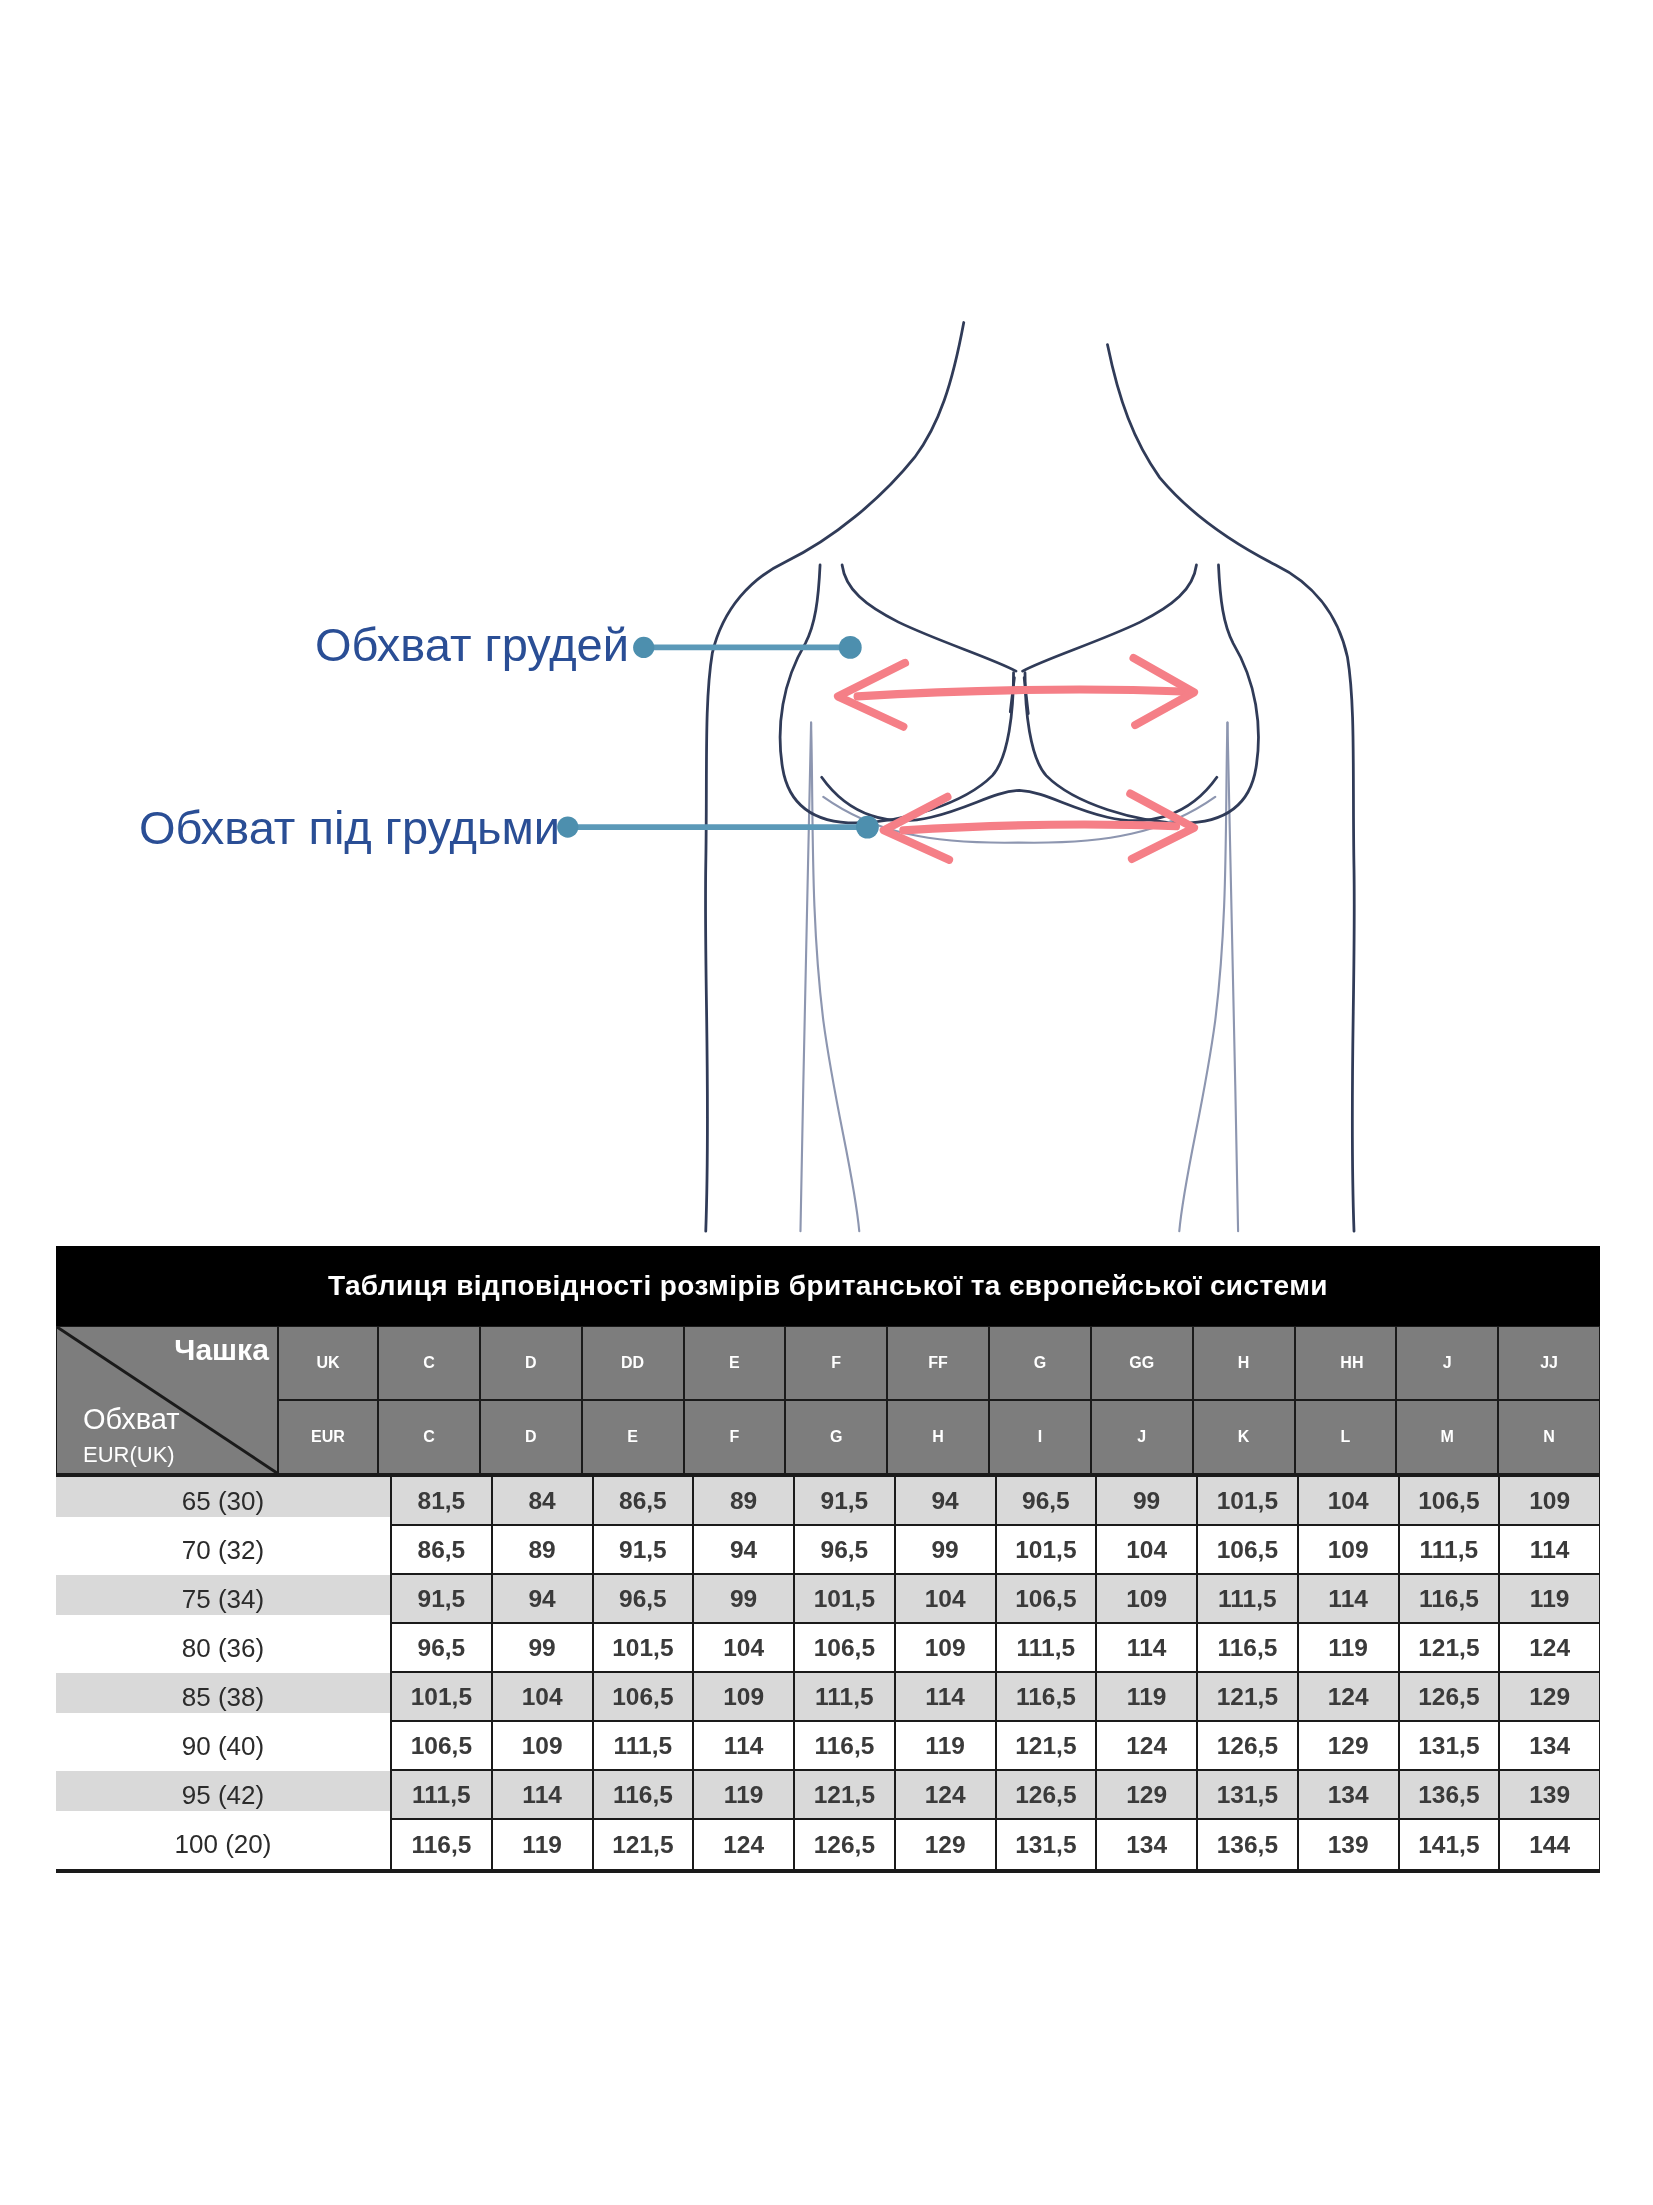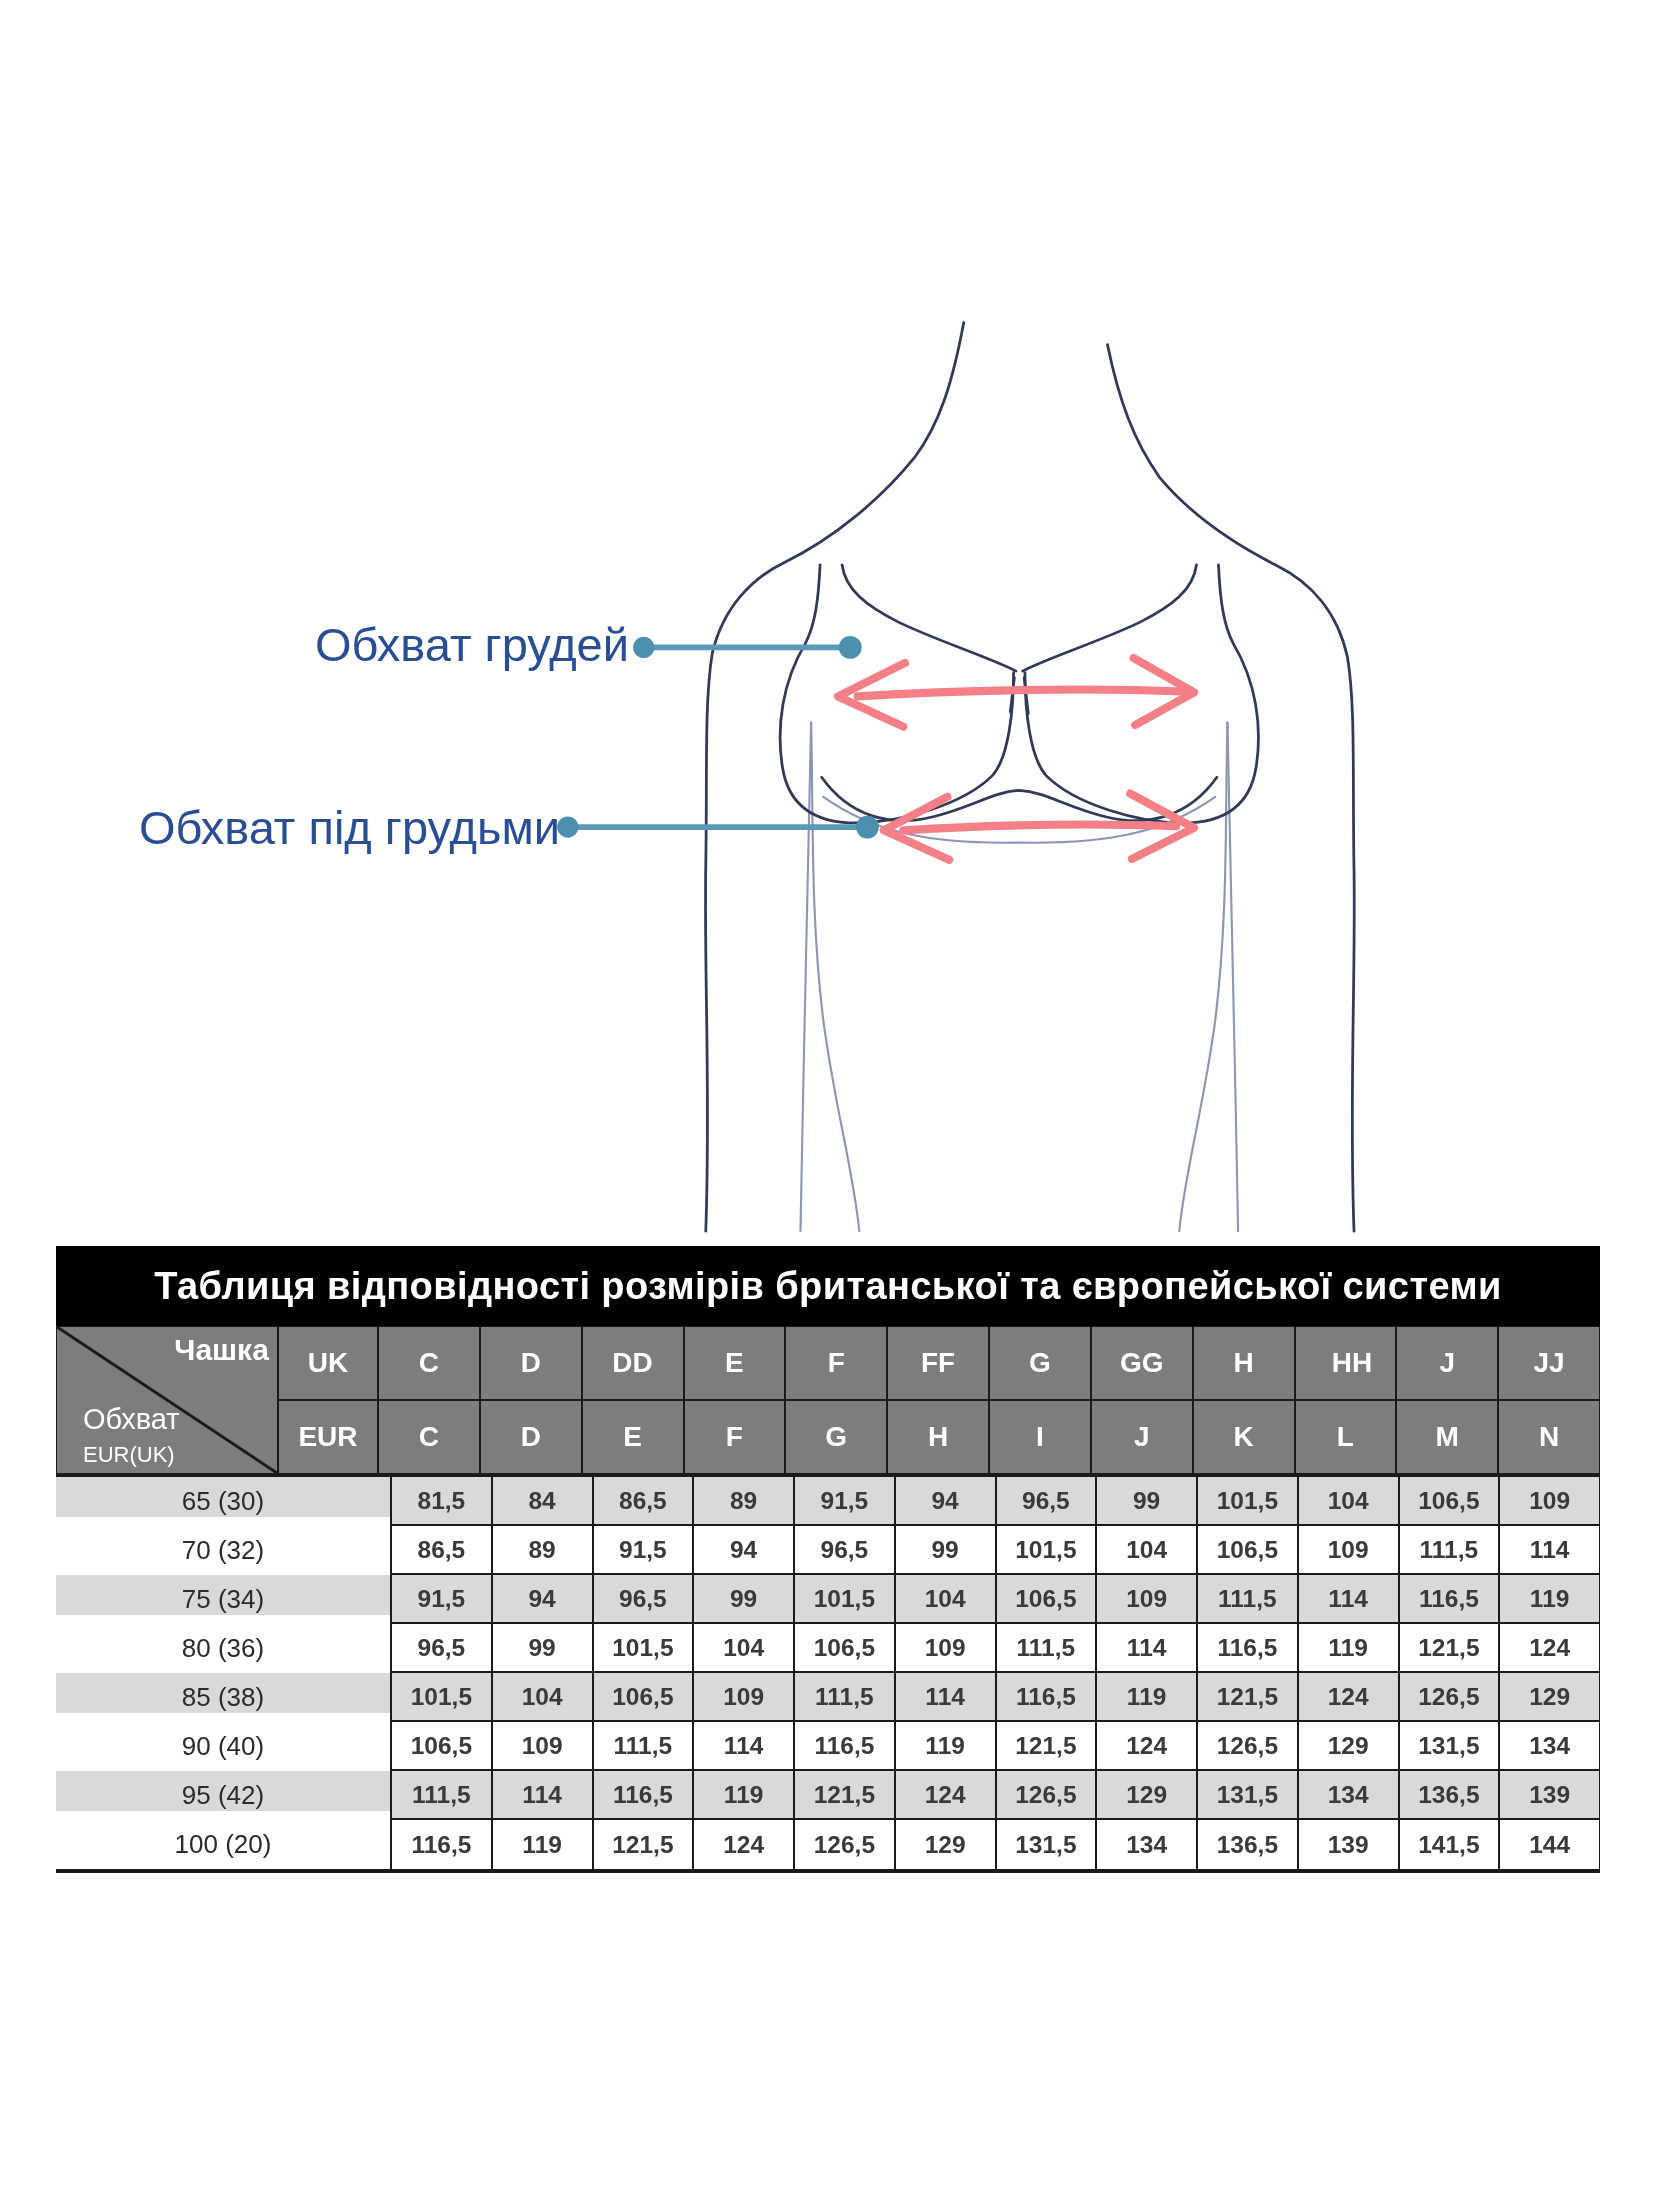--- a/index.html
+++ b/index.html
@@ -22,26 +22,26 @@
   .teal{stroke:var(--connector);stroke-width:7}
   .dot{fill:var(--connector-dot)}
   .fig-label{position:absolute;color:var(--label-text);font-size:47px;font-weight:500;
              text-align:right;white-space:nowrap;line-height:54px}
   .fig-label.bust{left:188px;top:618px;width:441px}
   .fig-label.under{left:90px;top:801px;width:470px}
 
   .size-table{position:absolute;left:56px;top:1246px;width:1544px}
   .tbl-title{height:80px;background:var(--title-bg);color:var(--title-fg);
              display:flex;align-items:center;justify-content:center;
-             font-size:38px;font-weight:600;letter-spacing:0.4px;white-space:nowrap}
+             font-size:28px;font-weight:600;letter-spacing:0.4px;white-space:nowrap}
   .tbl-header{display:grid;grid-template-columns:222px 100px repeat(12,1fr);
               grid-template-rows:1fr 1fr;height:151px;background:var(--header-bg);
               border-bottom:3.3px solid var(--grid-line)}
   .hcell{border:1.2px solid var(--grid-line);background:var(--header-bg);
-         color:var(--header-fg);font-weight:bold;font-size:28px;
+         color:var(--header-fg);font-weight:bold;font-size:16px;
          display:flex;align-items:center;justify-content:center}
   .corner{grid-row:1/3;grid-column:1;position:relative;background:var(--header-bg);
           border:1.2px solid var(--grid-line)}
   .corner .diag{position:absolute;left:0;top:0;width:100%;height:100%}
   .corner .diag line{stroke:var(--grid-line);stroke-width:3;vector-effect:non-scaling-stroke}
   .corner-top{position:absolute;top:5.7px;right:8.2px;font-size:30px;font-weight:bold;color:var(--header-fg)}
   .corner-bottom{position:absolute;bottom:4.1px;left:26px;font-size:29px;font-weight:normal;color:var(--header-fg)}
   .corner-bottom .sm{font-size:22px}
 
   .tbl-body{border-bottom:4.1px solid var(--grid-line)}

